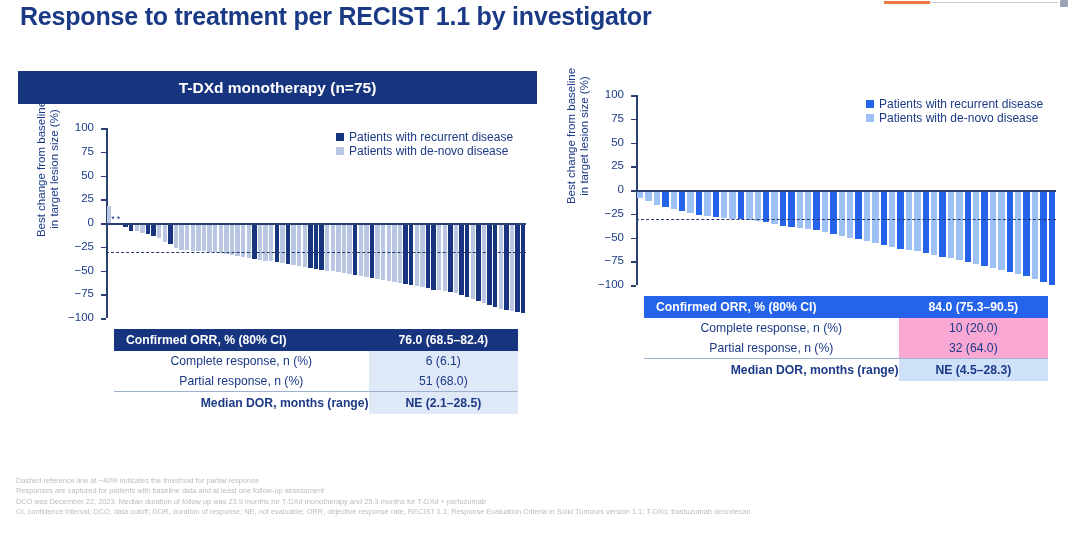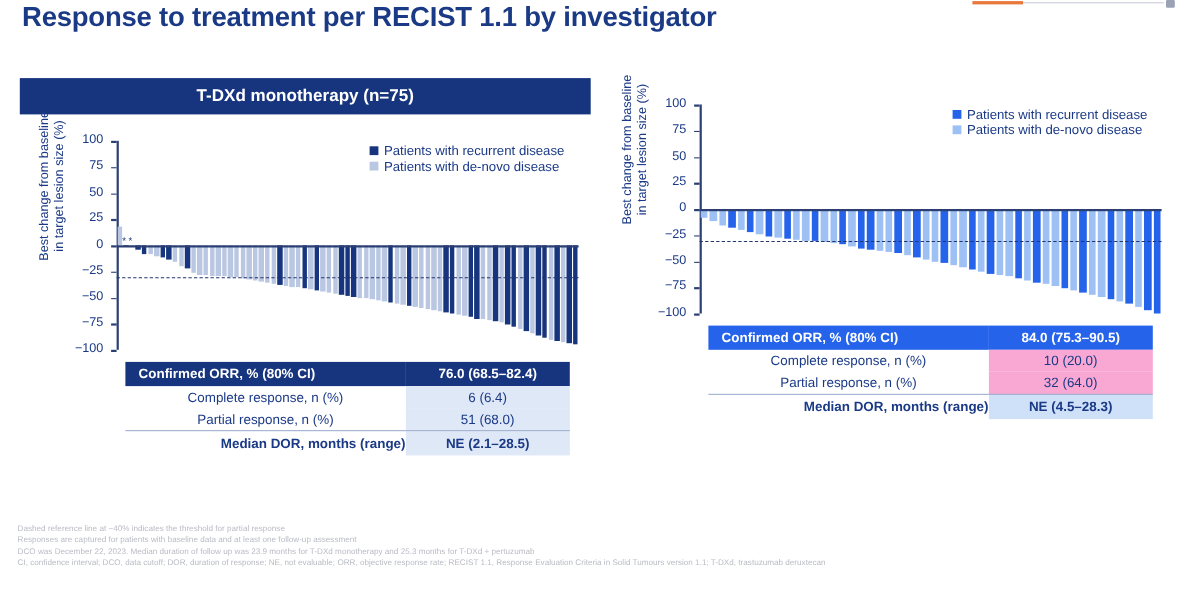--- a/index.html
+++ b/index.html
@@ -211,21 +211,21 @@
       <div class="refline" style="top: 147.5px;"></div>
     </div>
   <table class="table">
     <tbody>
         <tr class="head">
       <td class="lab">Confirmed ORR, % (80% CI)</td>
       <td class="val">76.0 (68.5–82.4)</td>
     </tr>
     <tr class="sub">
       <td class="lab">Complete response, n (%)</td>
-      <td class="val">6 (6.4)</td>
+      <td class="val">6 (6.1)</td>
     </tr>
     <tr class="sub">
       <td class="lab">Partial response, n (%)</td>
       <td class="val">51 (68.0)</td>
     </tr>
     <tr class="foot">
       <td class="lab">Median DOR, months (range)</td>
       <td class="val">NE (2.1–28.5)</td>
     </tr>
   </tbody>

